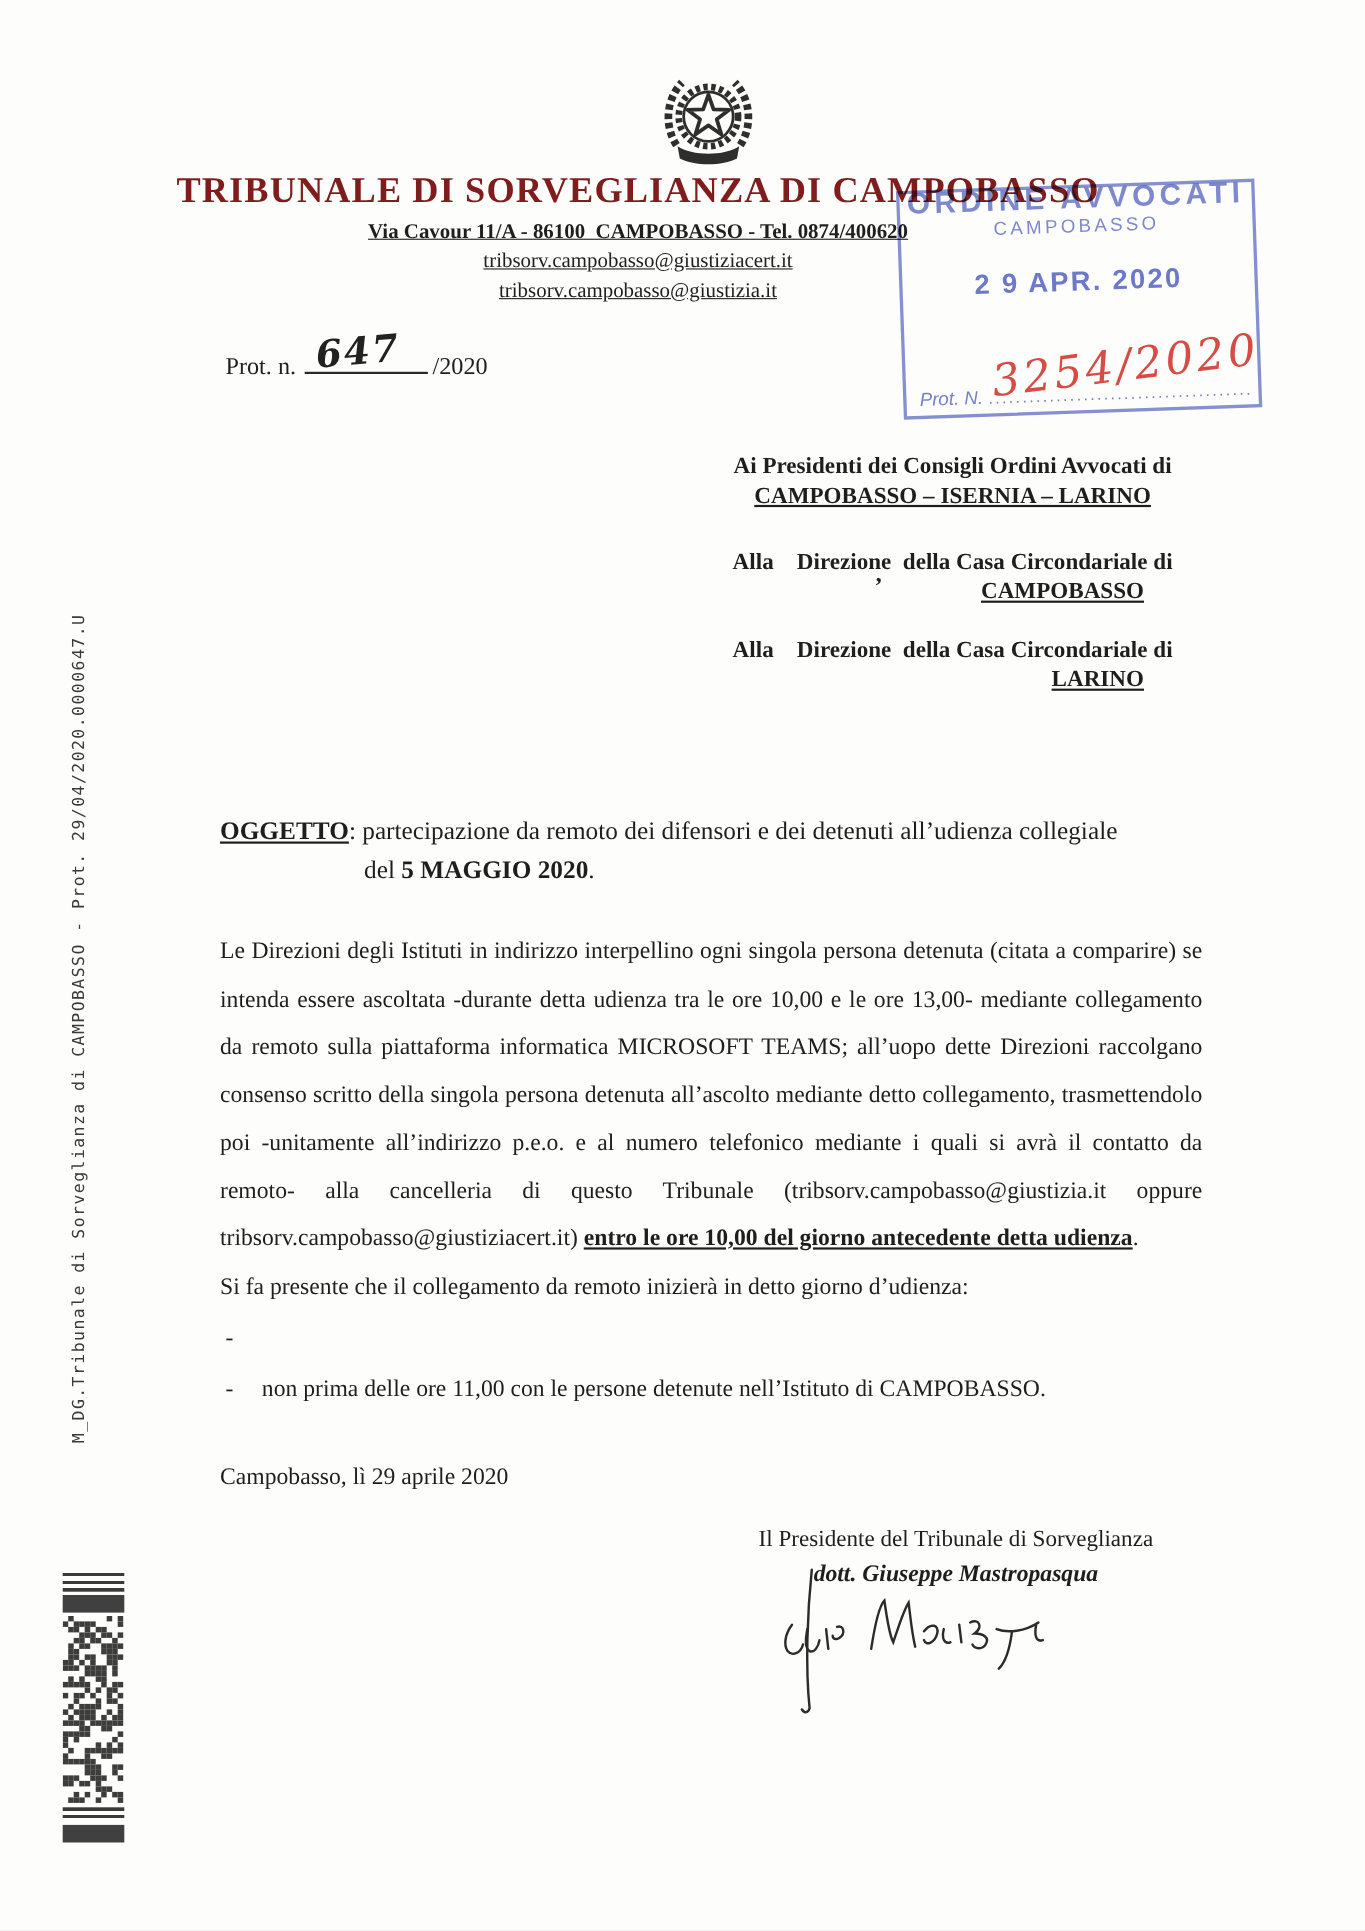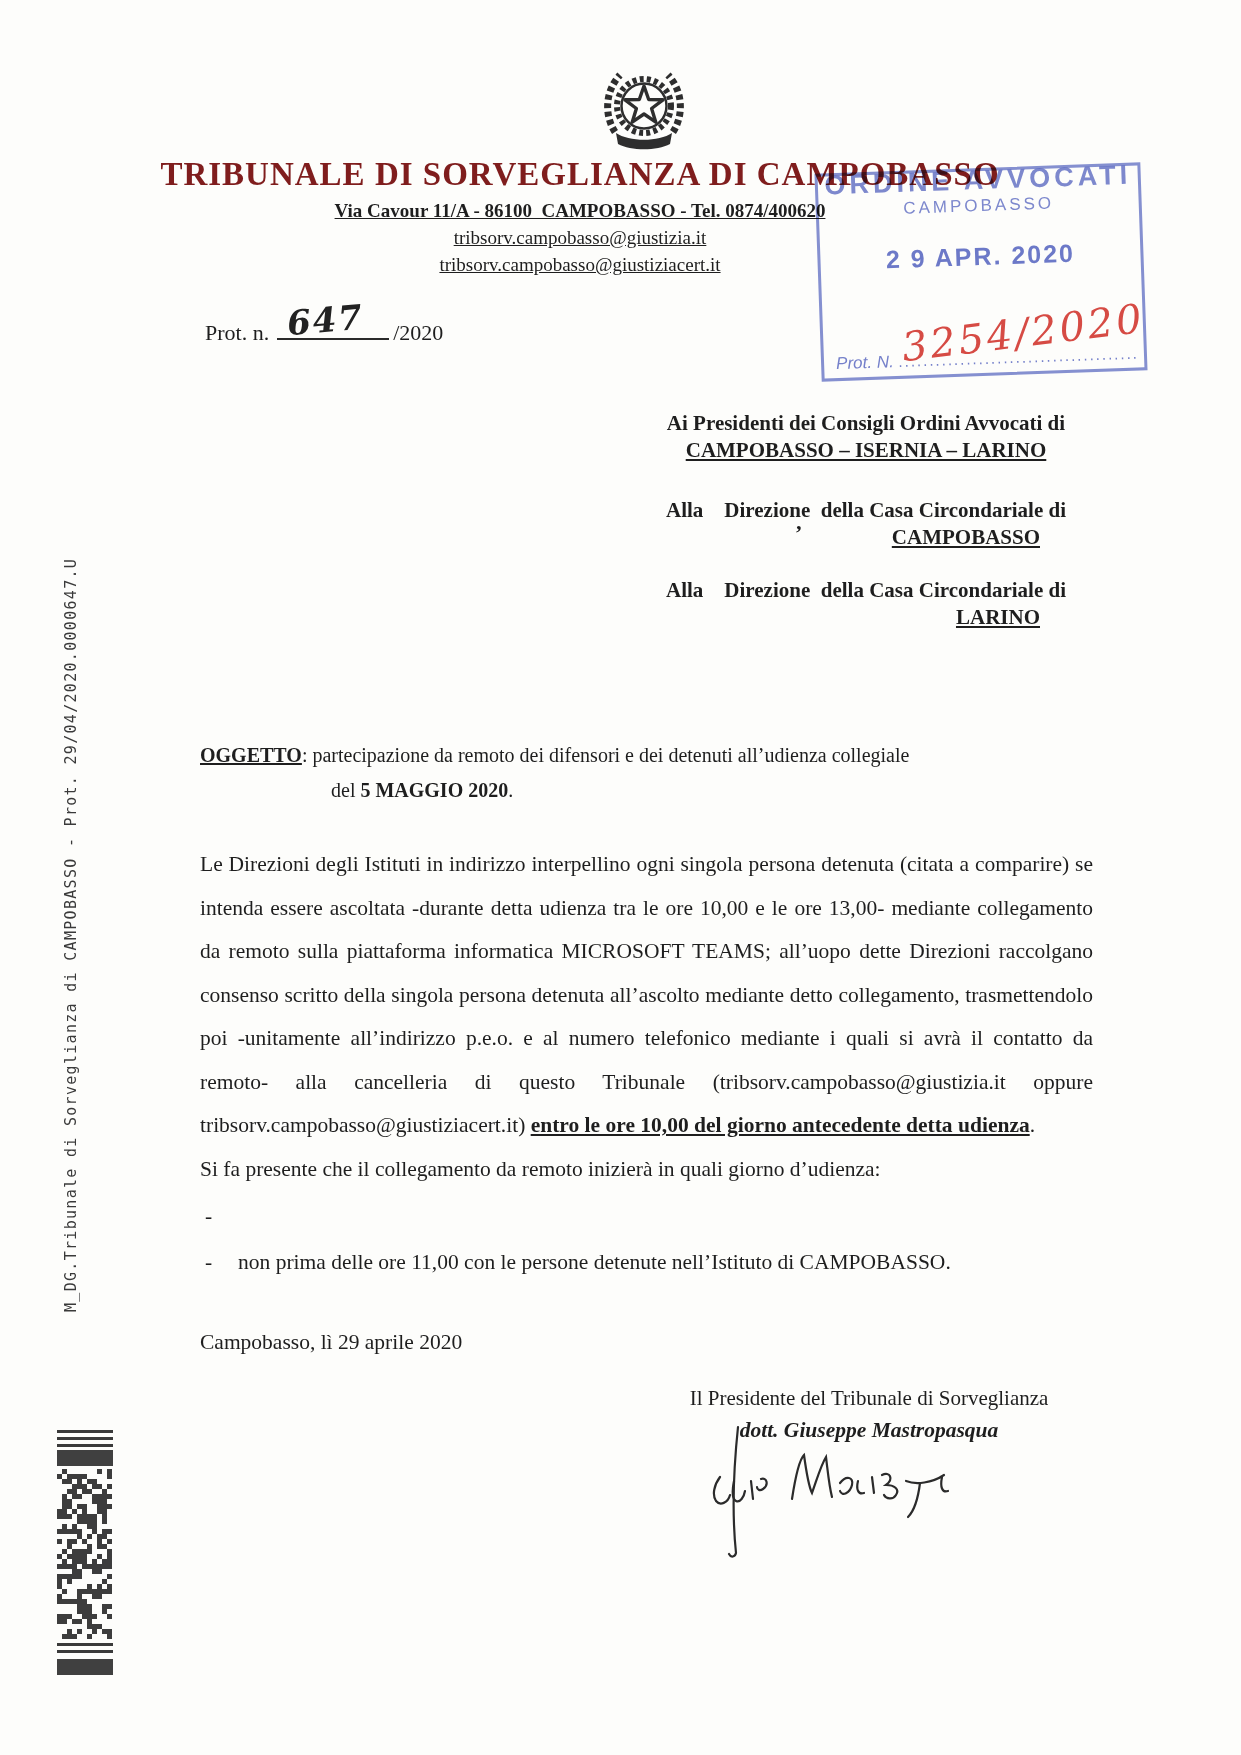--- a/index.html
+++ b/index.html
@@ -42,21 +42,21 @@
        line-height:27px;}
   .rcp-c{text-align:center;}
   .rcp-r{text-align:right;padding-right:52px;}
   .u{text-decoration:underline;}
   .gap32{margin-top:33px;}
   .gap26{margin-top:26px;}
   .pre{white-space:pre;}
   .stray{position:absolute;left:795px;top:520px;font-size:22px;font-weight:bold;}
 
   
-  .subject{position:absolute;left:200px;top:738px;width:900px;font-size:20px;line-height:35px;}
+  .subject{position:absolute;left:200px;top:738px;width:900px;font-size:23px;line-height:35px;}
   .subject .lbl{font-weight:bold;text-decoration:underline;}
   .subject .l2{padding-left:131px;}
   .b{font-weight:bold;text-align:right;}
 
   
   .bodytxt{position:absolute;left:200px;top:843px;width:893px;font-size:21.5px;}
   .bodytxt p{margin:0;line-height:43.5px;}
   .p-just{text-align:justify;}
   .bu{font-weight:bold;text-decoration:underline;}
   .list{margin-top:2px;}
@@ -97,22 +97,22 @@
         <circle cx="43" cy="42" r="22.5" stroke-width="2.5"></circle>
         <path d="M43,22 L47.7,35.5 L62,35.8 L50.6,44.5 L54.8,58.2 L43,50 L31.2,58.2 L35.4,44.5 L24,35.8 L38.3,35.5 Z" fill="#fdfdfb" stroke-width="3.4" stroke-linejoin="round"></path>
         <path d="M15,69 C28,78 58,78 71,69 L69,80 C56,87 30,87 17,80 Z" fill="#2e2e2e" stroke="none"></path>
       </g>
     </svg>
   </div>
 
   <div class="hdr">
     <div class="hdr-title">TRIBUNALE DI SORVEGLIANZA DI CAMPOBASSO</div>
     <div class="hdr-addr">Via Cavour 11/A - 86100  CAMPOBASSO - Tel. 0874/400620</div>
+    <div class="hdr-mail">tribsorv.campobasso@giustiziacert.it</div>
     <div class="hdr-mail">tribsorv.campobasso@giustizia.it</div>
-    <div class="hdr-mail">tribsorv.campobasso@giustiziacert.it</div>
   </div>
 
   <div class="prot">
     <span>Prot. n.</span><span class="prot-line"><span class="prot-hand">647</span></span><span>/2020</span>
   </div>
 
   <div class="stamp">
     <div class="stamp-org1">ORDINE AVVOCATI</div>
     <div class="stamp-org2">CAMPOBASSO</div>
     <div class="stamp-date">2 9 APR. 2020</div>
@@ -130,21 +130,21 @@
   </div>
   <div class="stray">’</div>
 
   <div class="subject">
     <div><span class="lbl">OGGETTO</span><span>: partecipazione da remoto dei difensori e dei detenuti all’udienza collegiale</span></div>
     <div class="l2"><span>del </span><span class="b">5 MAGGIO 2020</span><span>.</span></div>
   </div>
 
   <div class="bodytxt">
     <p class="p-just"><span>Le Direzioni degli Istituti in indirizzo interpellino ogni singola persona detenuta (citata a comparire) se intenda essere ascoltata -durante detta udienza tra le ore 10,00 e le ore 13,00- mediante collegamento da remoto sulla piattaforma informatica MICROSOFT TEAMS; all’uopo dette Direzioni raccolgano consenso scritto della singola persona detenuta all’ascolto mediante detto collegamento, trasmettendolo poi -unitamente all’indirizzo p.e.o. e al numero telefonico mediante i quali si avrà il contatto da remoto- alla cancelleria di questo Tribunale (tribsorv.campobasso@giustizia.it oppure tribsorv.campobasso@giustiziacert.it) </span><span class="bu">entro le ore 10,00 del giorno antecedente detta udienza</span><span>.</span></p>
-    <p>Si fa presente che il collegamento da remoto inizierà in quali giorno d’udienza:</p>
+    <p>Si fa presente che il collegamento da remoto inizierà in detto giorno d’udienza:</p>
     <div class="list">
       <div class="li">
         <span class="mk">-</span>
       </div>
       <div class="li">
         <span class="mk">-</span>
         <span>non prima delle ore 11,00 con le persone detenute nell’Istituto di CAMPOBASSO.</span>
       </div>
     </div>
   </div>

